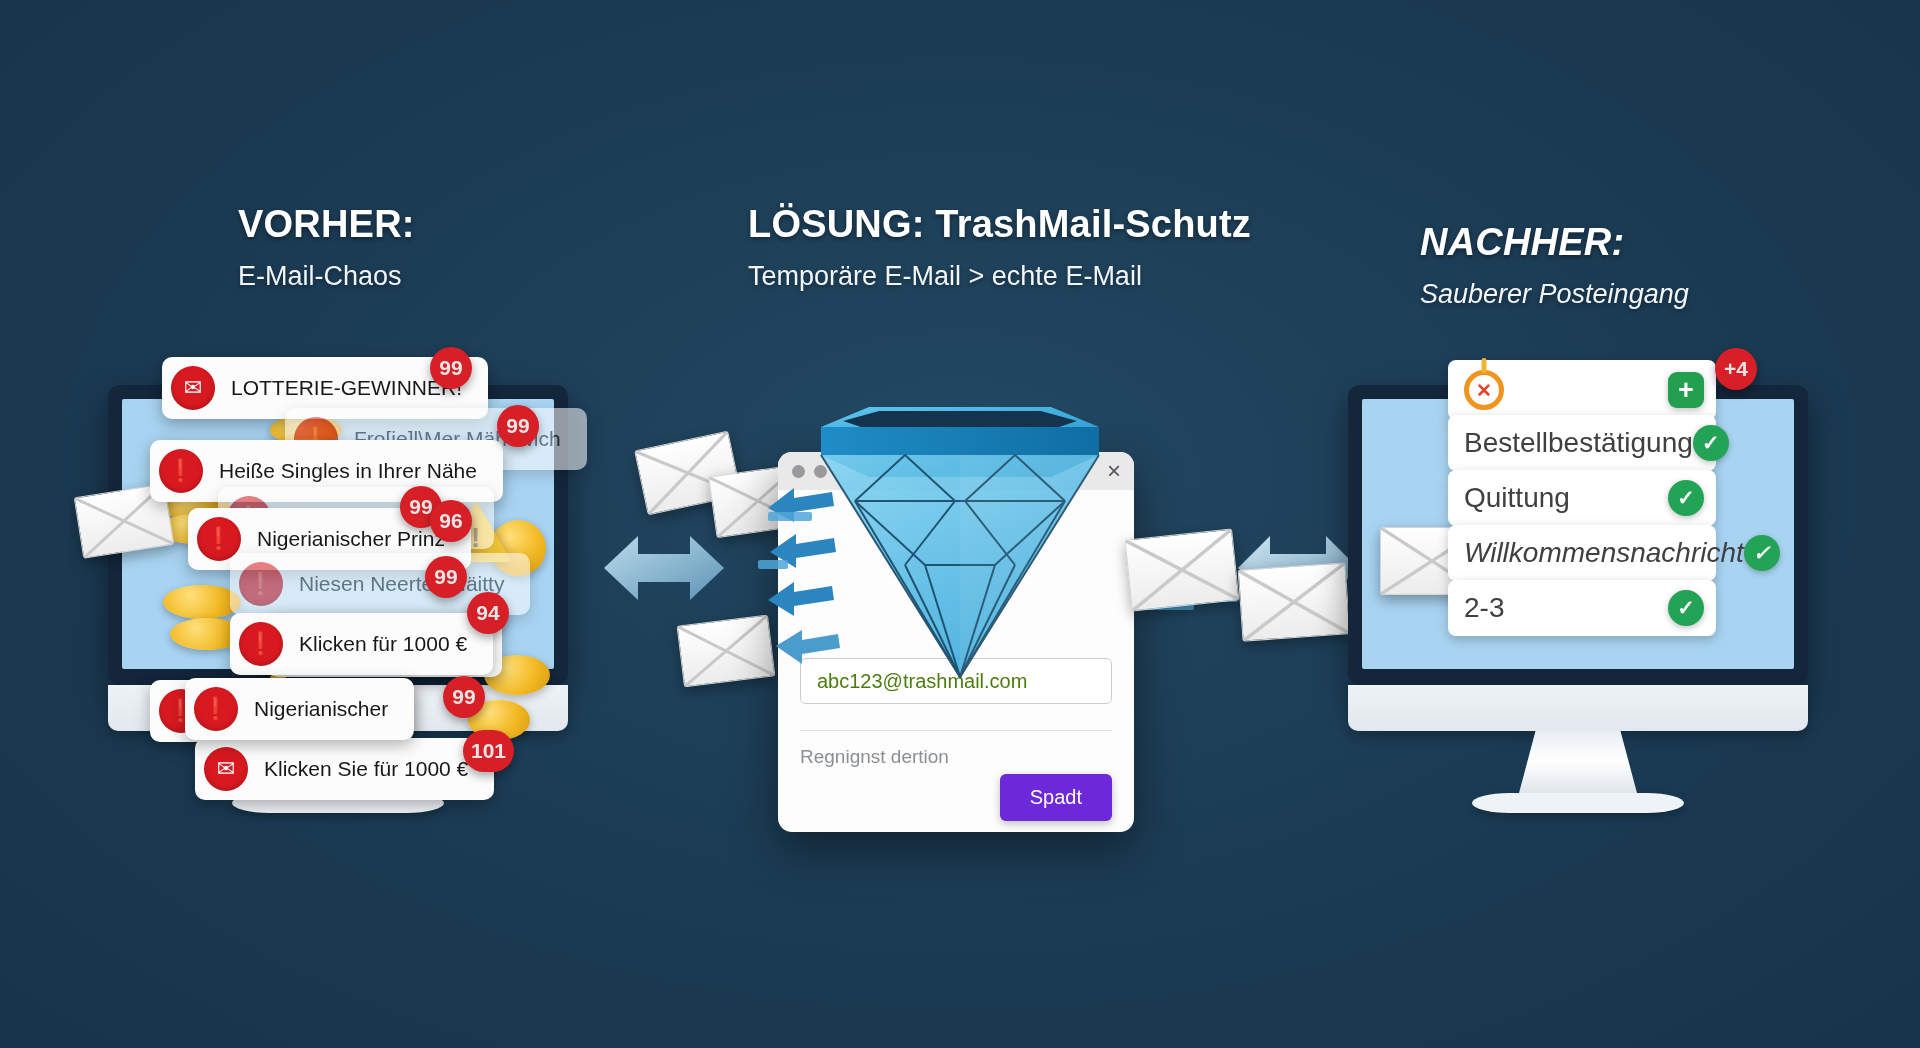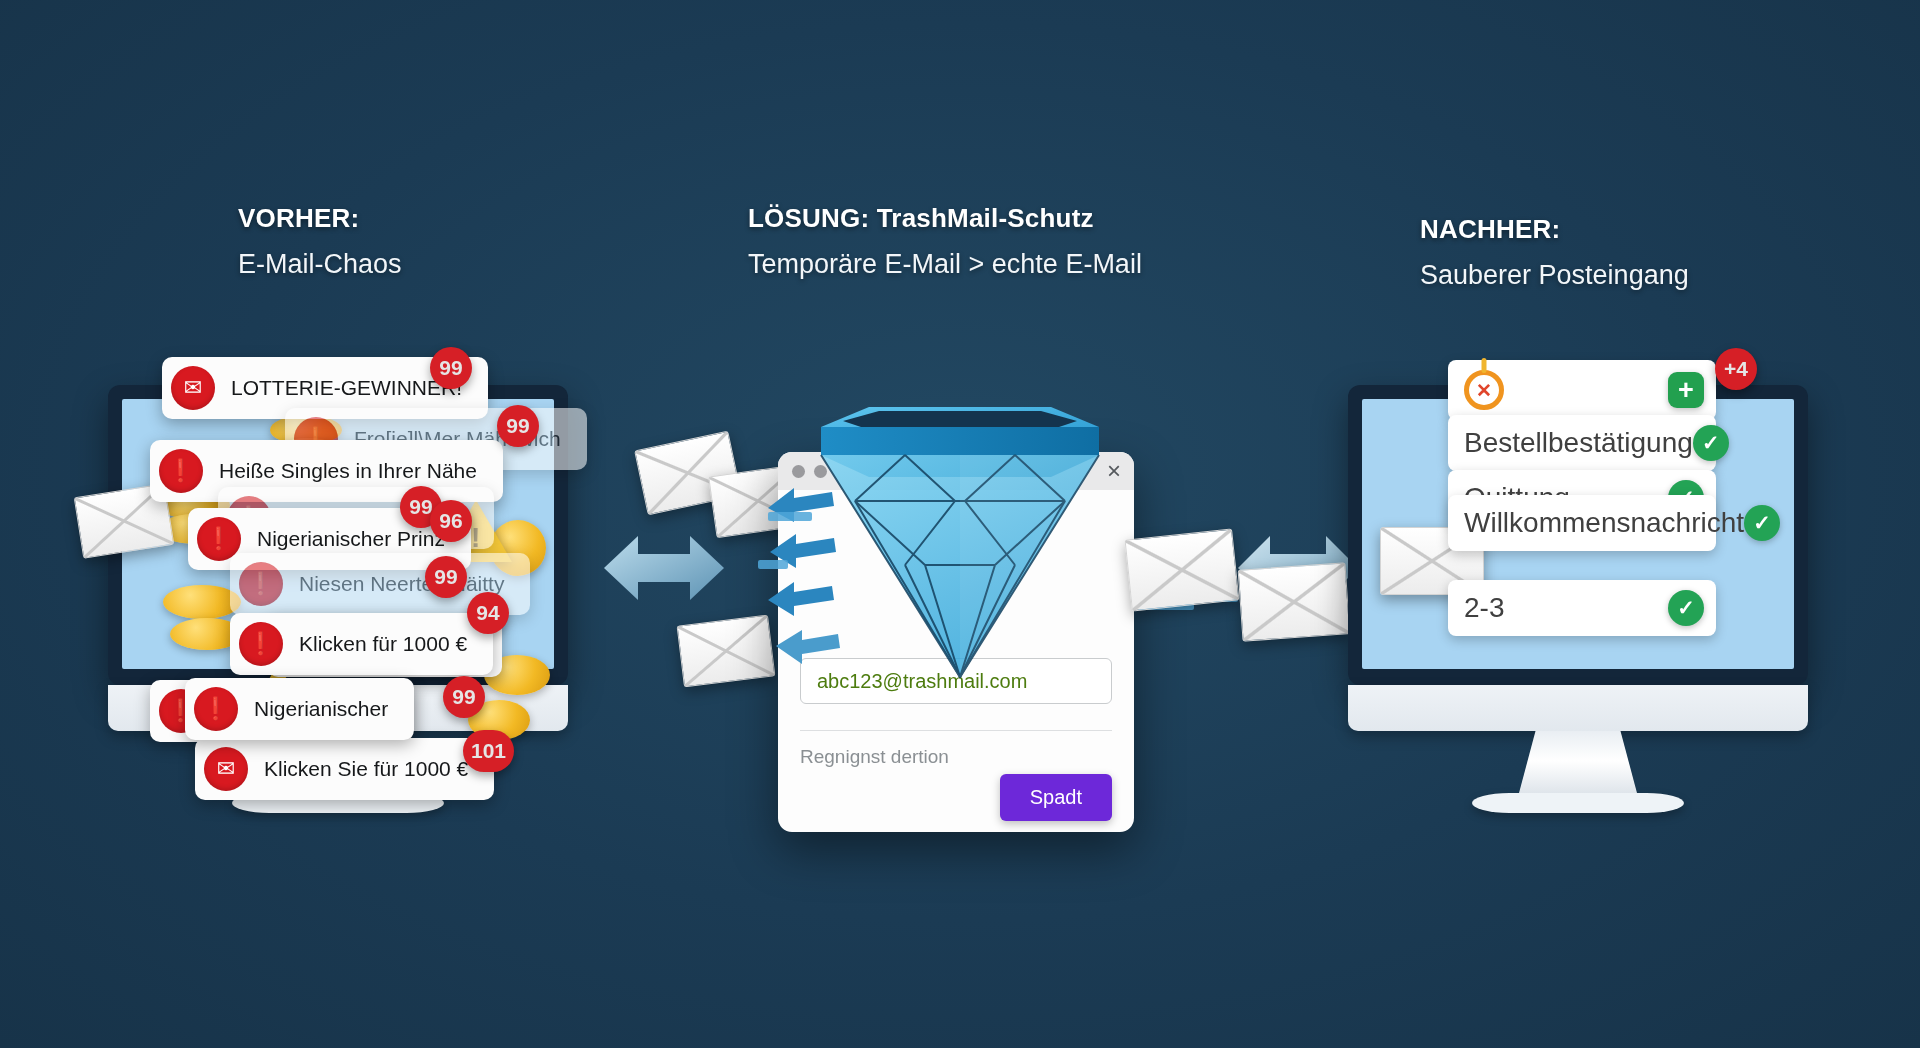--- a/index.html
+++ b/index.html
@@ -12,32 +12,32 @@
   }
   .stage {
     position: relative;
     width: 1920px; height: 1048px;
     background: radial-gradient(ellipse at 50% 45%, #224862 0%, #1b3b54 55%, #173349 100%);
   }
 
   
   .col-head { position: absolute; color: #fff; }
   .col-head .kicker {
-    font-size: 26px; font-weight: bold; letter-spacing: .2px;
+    font-size: 38px; font-weight: bold; letter-spacing: .2px;
     text-shadow: 0 2px 5px rgba(0,0,0,.45);
     white-space: nowrap;
   }
   .col-head .sub {
     font-size: 27px; font-weight: 400; margin-top: 15px;
     color: #f2f6f9; text-shadow: 0 2px 5px rgba(0,0,0,.40);
     white-space: nowrap;
   }
   #head-before { left: 238px; top: 203px; }
   #head-solution { left: 748px; top: 203px; }
-  #head-after { left: 1420px; top: 214px; }
+  #head-after { left: 1420px; top: 221px; font-style: italic; }
 
   
   .monitor { position: absolute; }
   .mon-bezel {
     background: #13263a;
     border-radius: 12px;
     padding: 14px 14px 16px 14px;
     box-shadow: 0 14px 34px rgba(0,0,0,.42);
   }
   .mon-screen { background: #a8d4f2; overflow: hidden; position: relative; }
@@ -149,21 +149,21 @@
     background: #23a355; color: #fff; flex: 0 0 auto;
     display: flex; align-items: center; justify-content: center;
     font-size: 21px; font-weight: bold;
     box-shadow: 0 2px 6px rgba(0,0,0,.25);
   }
   .check.plus { background: #22a04f; border-radius: 9px; font-size: 27px; }
 
   #row-r0 { left: 1448px; top: 360px; }
   #row-r1 { left: 1448px; top: 415px; }
   #row-r2 { left: 1448px; top: 470px; }
-  #row-r3 { left: 1448px; top: 495px; }
+  #row-r3 { left: 1448px; top: 525px; font-style: italic; }
   #row-r4 { left: 1448px; top: 580px; }
   #badge-r-plus4 { left: 1715px; top: 348px; background:#d61f26; }
 
   .target-ico {
     width: 40px; height: 40px; border-radius: 50%;
     border: 5px solid #f0941f; position: relative;
     display: flex; align-items: center; justify-content: center;
     color: #e0452b; font-size: 19px; font-weight: bold;
   }
   .target-ico::before {

